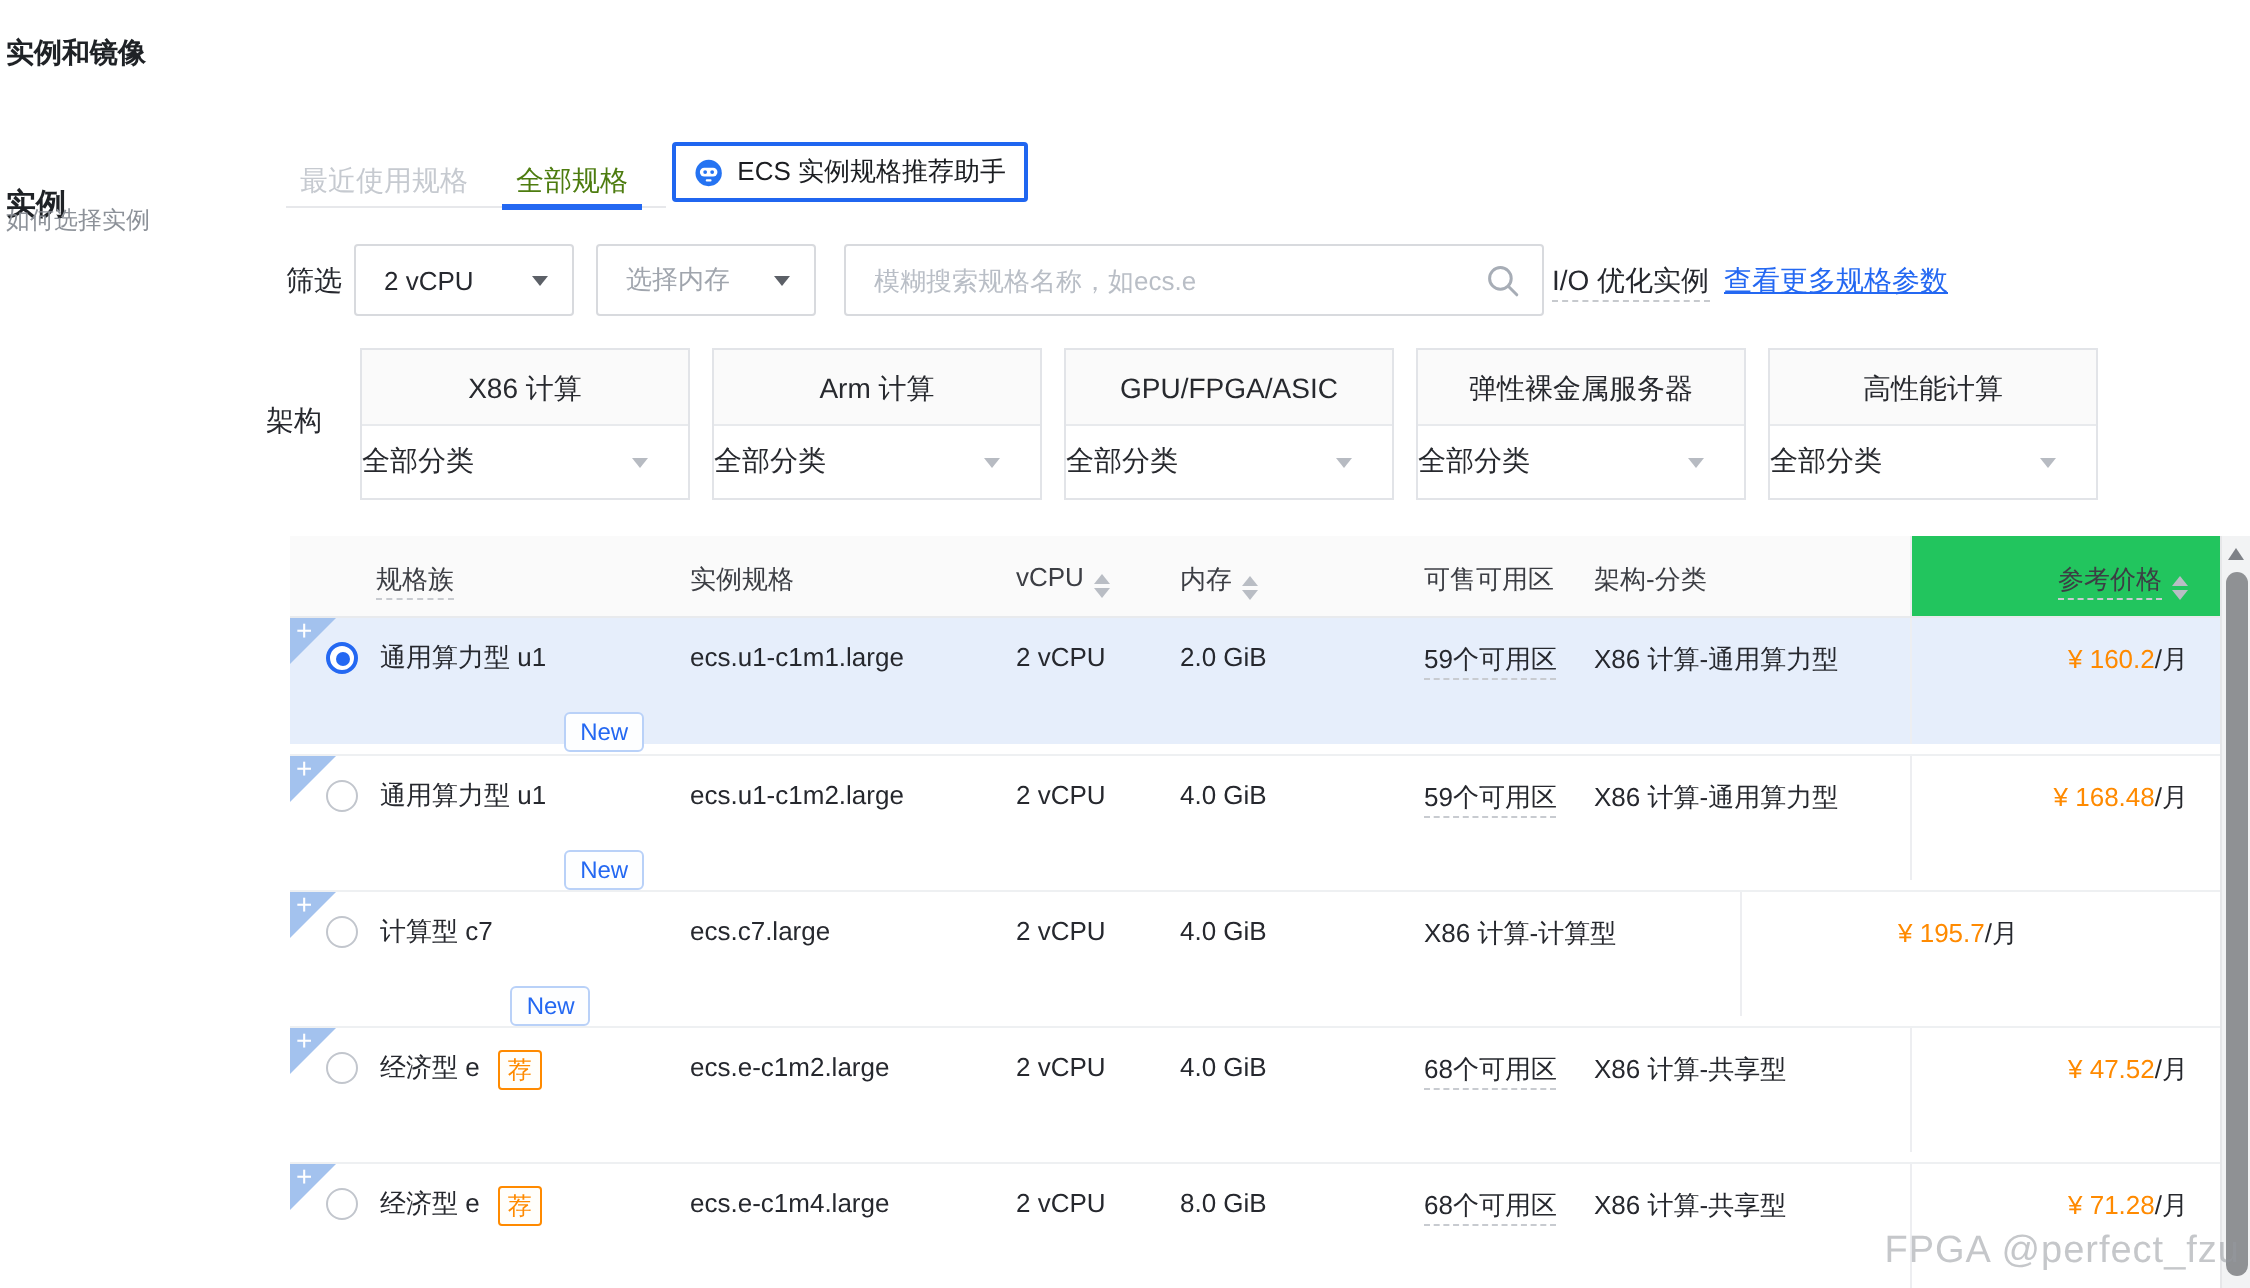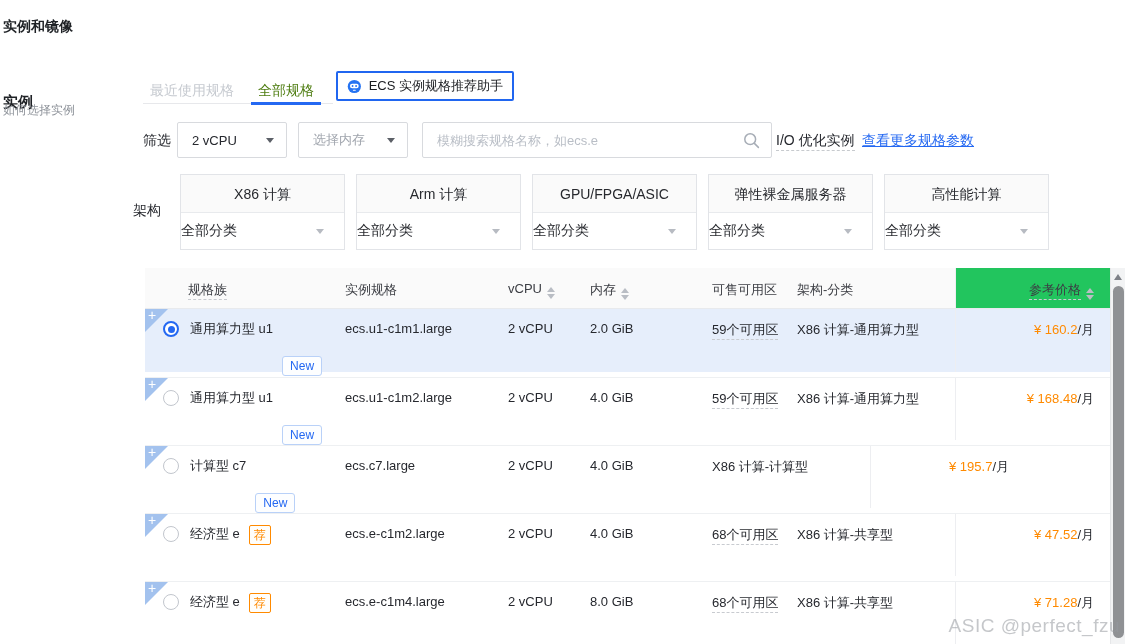--- a/index.html
+++ b/index.html
@@ -291,13 +291,13 @@
     <div class="cell cell-f">X86 计算-共享型</div>
     <div class="cell cell-g"><span class="amount">¥ 71.28</span><span class="unit">/月</span></div>
   </div>
 </div>
 
 <div class="scrollbar">
   <div class="scroll-arrow-up"></div>
   <div class="scroll-thumb"></div>
 </div>
 
-<div class="watermark">ASIC @perfect_fzu</div>
+<div class="watermark">FPGA @perfect_fzu</div>
 
 </body></html>

